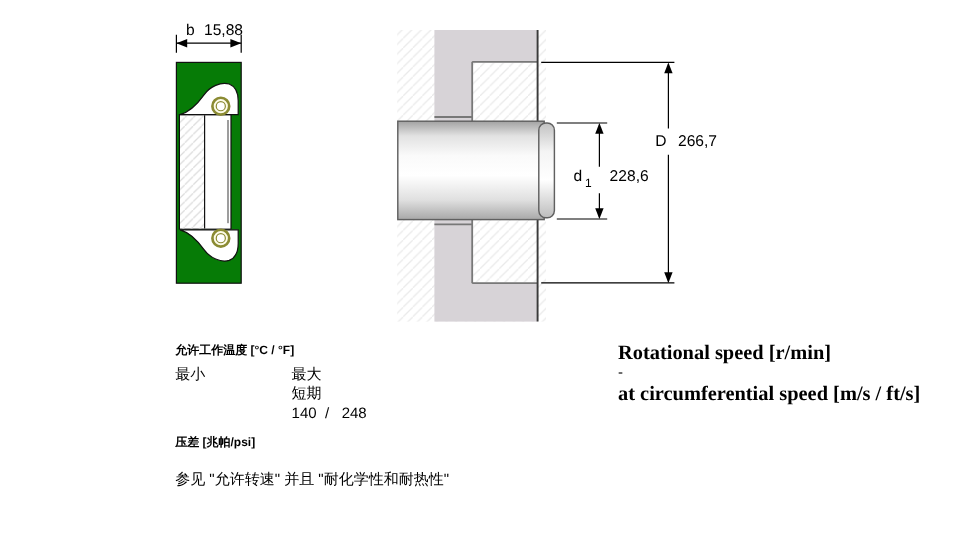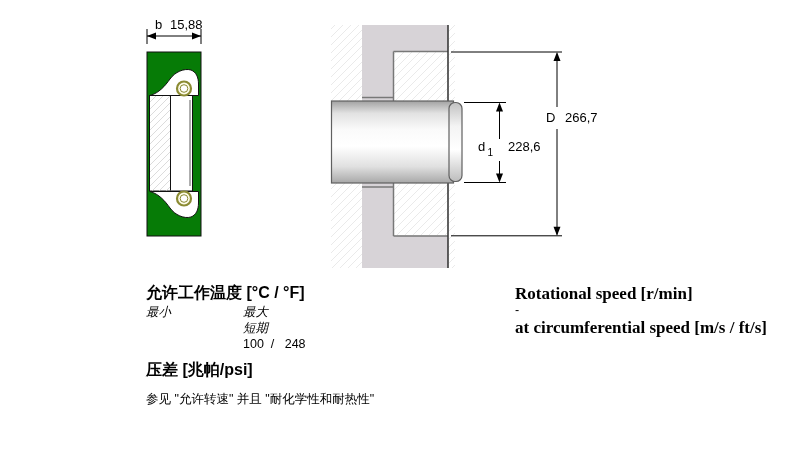--- a/index.html
+++ b/index.html
@@ -6,24 +6,24 @@
   body{
     width:800px;height:450px;position:relative;background:#ffffff;
     font-family:"Liberation Sans", sans-serif;color:#000;overflow:hidden;
   }
   svg text{font-family:"Liberation Sans", sans-serif;font-size:13px;fill:#000;}
   svg text.sub{font-size:10px;}
 
   .specs-left{position:absolute;left:146px;top:285px;width:375px;}
   .specs-right{position:absolute;left:515px;top:285px;width:270px;}
 
-  .zh-header{font-weight:bold;font-size:16px;line-height:16px;margin-bottom:3px;white-space:pre;}
+  .zh-header{font-weight:bold;font-size:10px;line-height:16px;margin-bottom:3px;white-space:pre;}
   .row{display:flex;line-height:16px;}
   .col1{width:97px;flex:0 0 97px;}
-  .lbl{font-size:12.5px;font-style:italic;}
+  .lbl{font-size:12.5px;}
   .val{font-size:12.5px;white-space:pre;}
   .spacer10{height:10px;}
   .note{font-size:12.5px;margin-top:13px;white-space:pre;}
 
   .en-header{font-family:"Liberation Serif", serif;font-weight:bold;font-size:17px;line-height:17px;white-space:pre;}
   .en-line{line-height:17px;}
 </style>
 </head>
 <body>
 
@@ -140,21 +140,21 @@
   <div class="row">
     <span class="col1 lbl">最小</span>
     <span class="lbl">最大</span>
   </div>
   <div class="row">
     <span class="col1"></span>
     <span class="lbl">短期</span>
   </div>
   <div class="row">
     <span class="col1"></span>
-    <span class="val">100  /   248</span>
+    <span class="val">140  /   248</span>
   </div>
 
   <div class="spacer10"></div>
   <div class="zh-header">压差 [兆帕/psi]</div>
 
   <div class="note">参见 "允许转速" 并且 "耐化学性和耐热性"</div>
 </div>
 
 <div class="specs-right">
   <div class="en-header">Rotational speed [r/min]</div>

